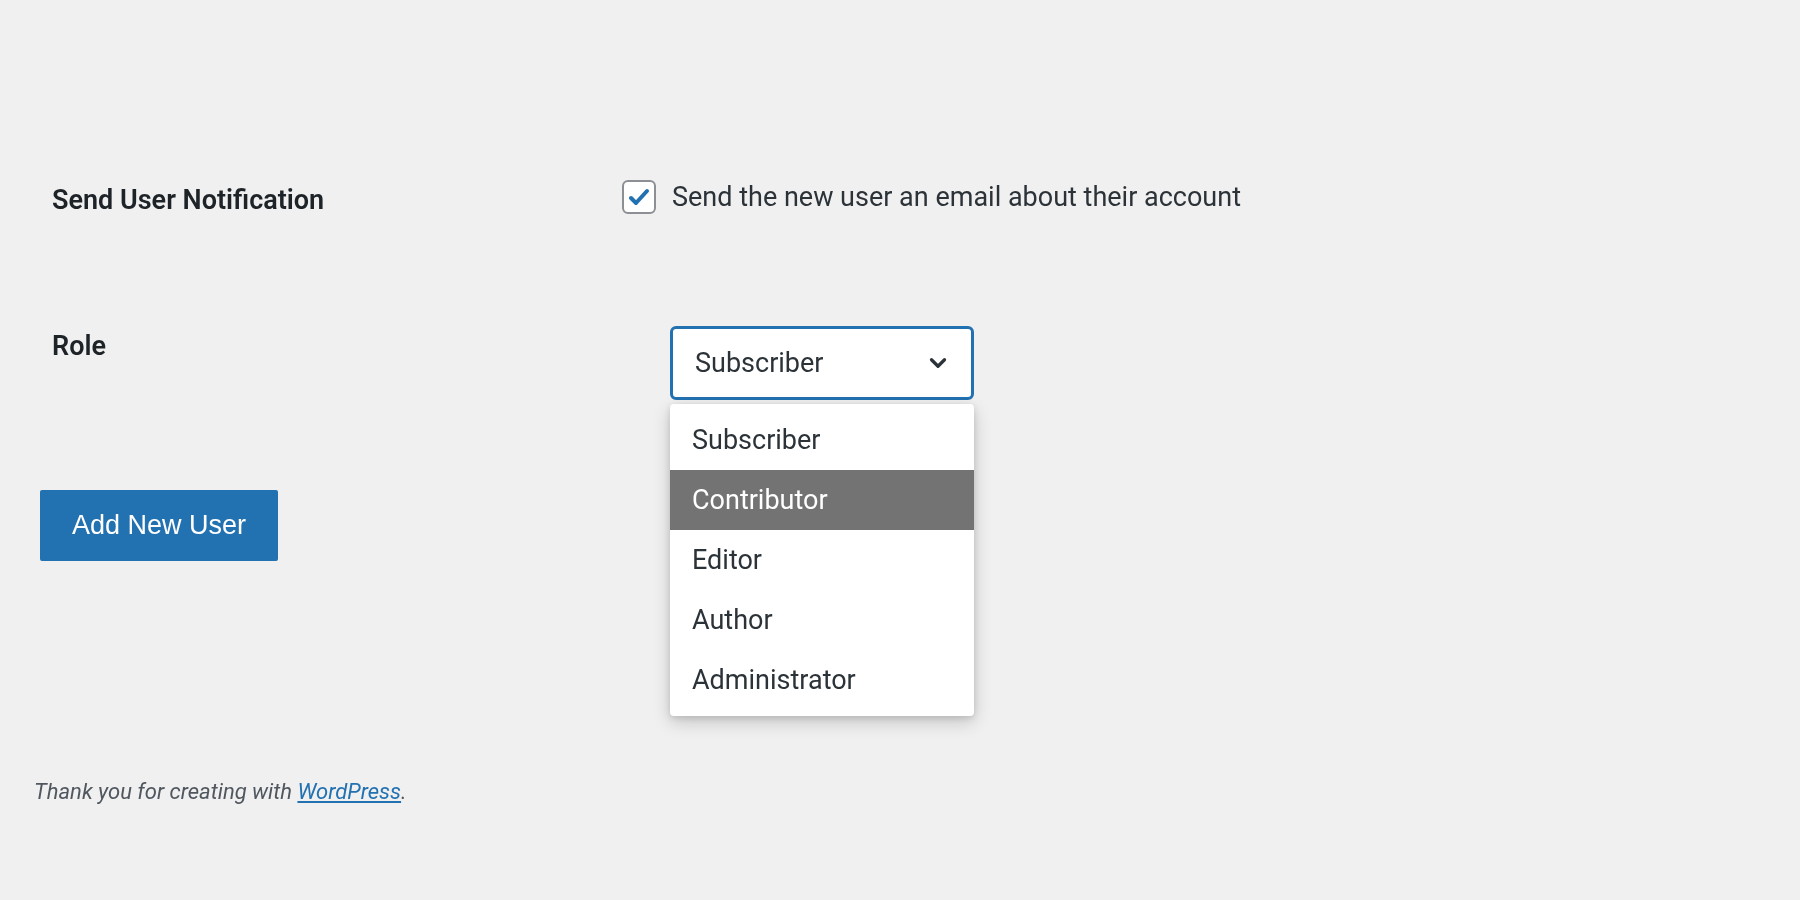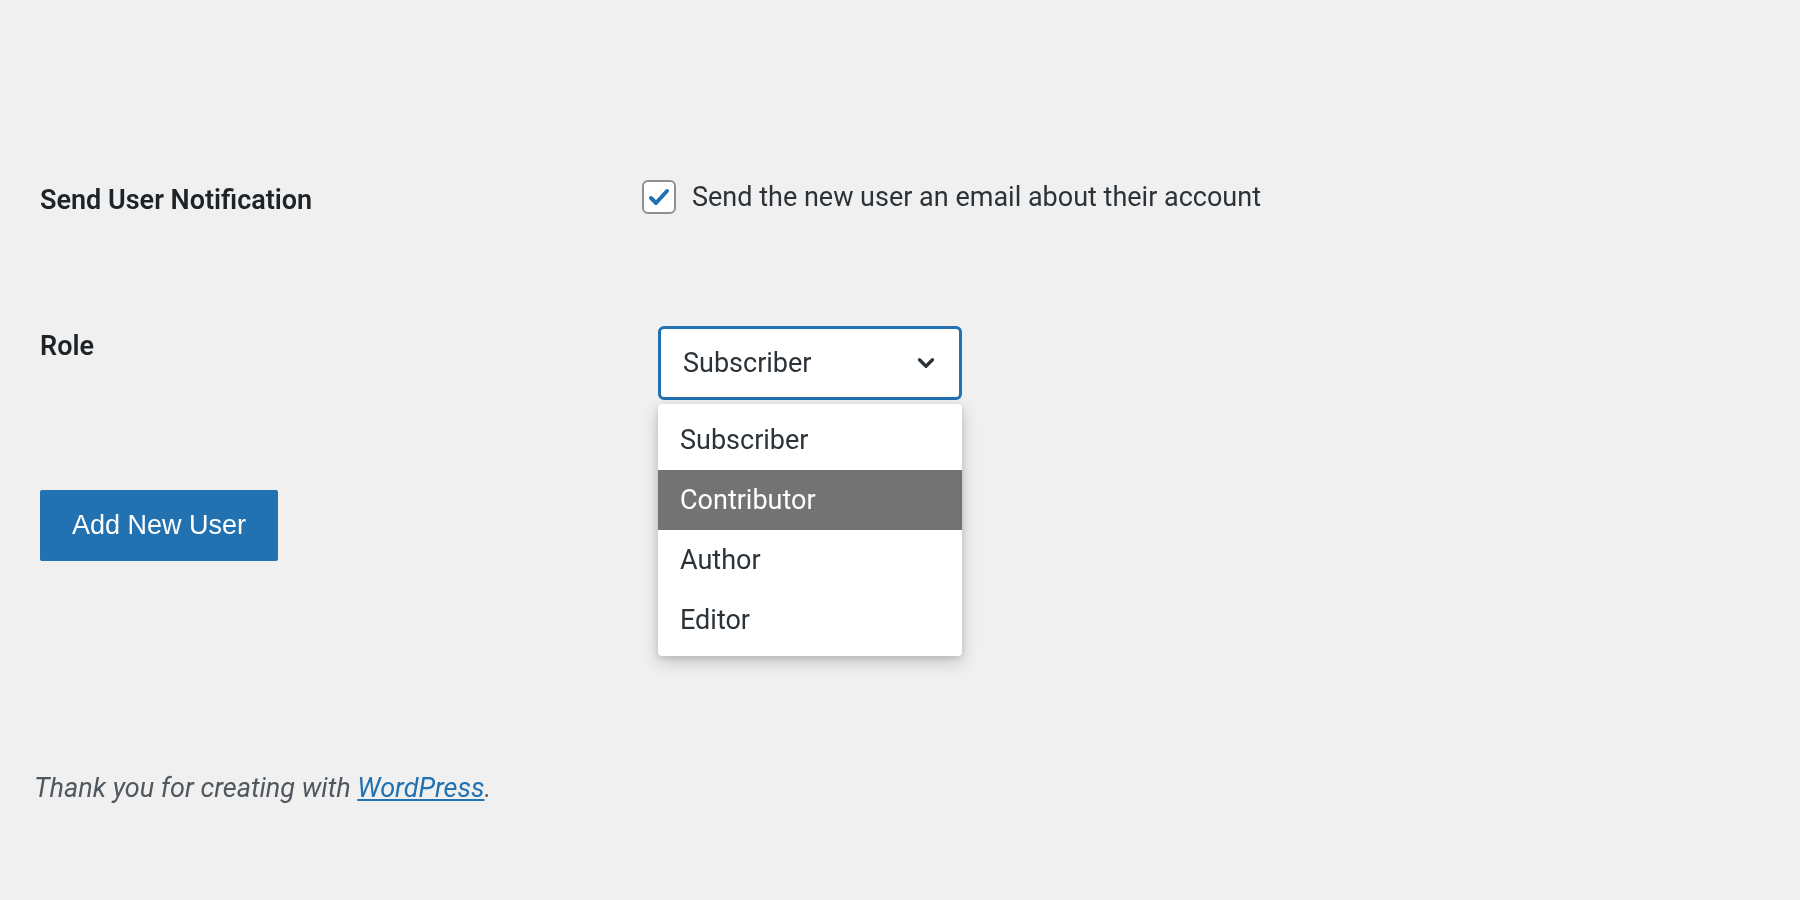--- a/index.html
+++ b/index.html
@@ -20,31 +20,31 @@
     .form-row {
       display: flex;
       align-items: flex-start;
       margin-bottom: 110px;
     }
     .form-label {
       width: 570px;
       font-weight: 600;
       color: #1d2327;
       padding-top: 4px;
+      margin-left: 12px;
     }
     .form-control {
       display: flex;
       align-items: center;
       gap: 16px;
     }
     .checkbox-wrap {
       display: flex;
       align-items: center;
       gap: 16px;
-      margin-left: 32px;
     }
     .checkbox {
       width: 34px;
       height: 34px;
       border: 2px solid #8c8f94;
       border-radius: 6px;
       background: #fff;
       display: flex;
       align-items: center;
       justify-content: center;
@@ -119,21 +119,21 @@
       font-size: 27px;
       cursor: pointer;
       font-weight: 400;
     }
     .footer {
       position: absolute;
       bottom: 96px;
       left: 34px;
       font-style: italic;
       color: #50575e;
-      font-size: 27px;
+      font-size: 22px;
     }
     .footer a {
       color: #2271b1;
       text-decoration: underline;
     }
   </style>
 </head>
 <body>
 
 <div class="form-row">
@@ -156,22 +156,23 @@
     <div class="select-container">
       <div class="select-button">
         <span>Subscriber</span>
         <svg class="chevron-down" viewBox="0 0 24 24" fill="none" stroke="#2c3338" stroke-width="3" stroke-linecap="round" stroke-linejoin="round">
           <polyline points="6 9 12 15 18 9"></polyline>
         </svg>
       </div>
       <div class="dropdown" id="role-dropdown">
           <div class="dropdown-option">Subscriber</div>
           <div class="dropdown-option highlighted">Contributor</div>
+          <div class="dropdown-option">Editor</div>
           <div class="dropdown-option">Author</div>
-          <div class="dropdown-option">Editor</div>
+          <div class="dropdown-option">Administrator</div>
         </div>
     </div>
   </div>
 </div>
 
 <div class="submit-row">
   <button class="primary-button">Add New User</button>
 </div>
 
 <div class="footer">

